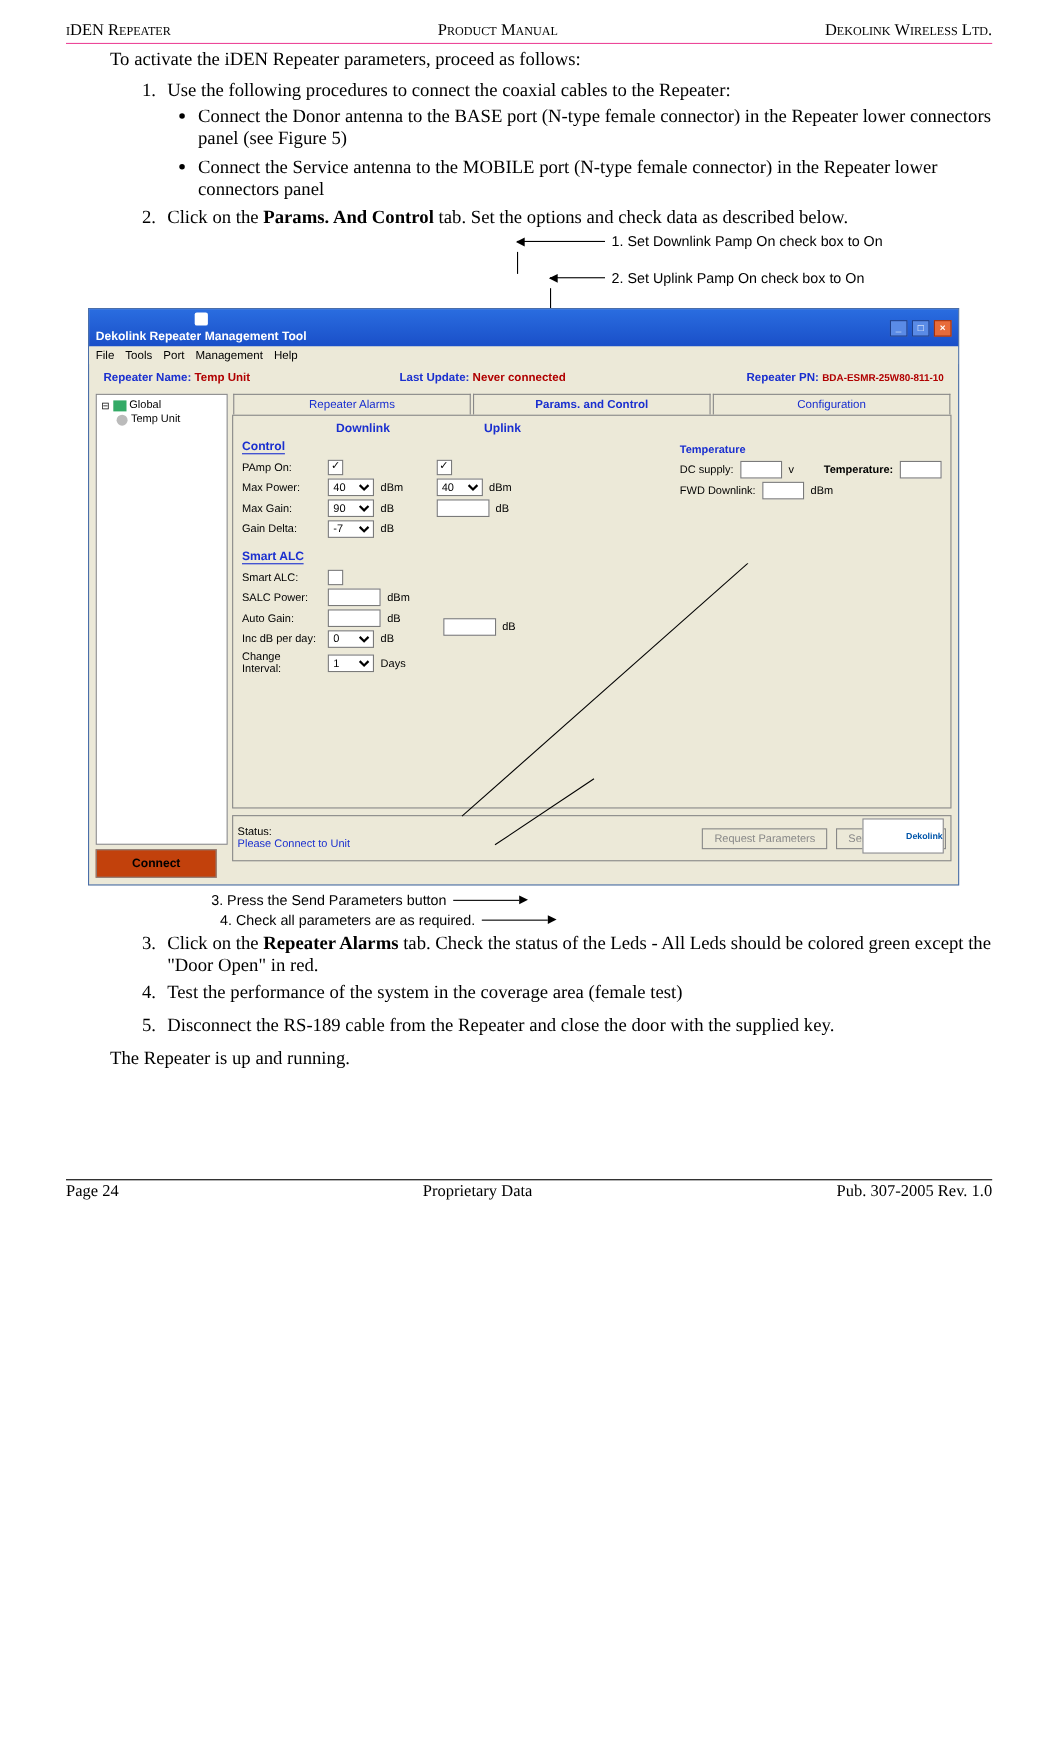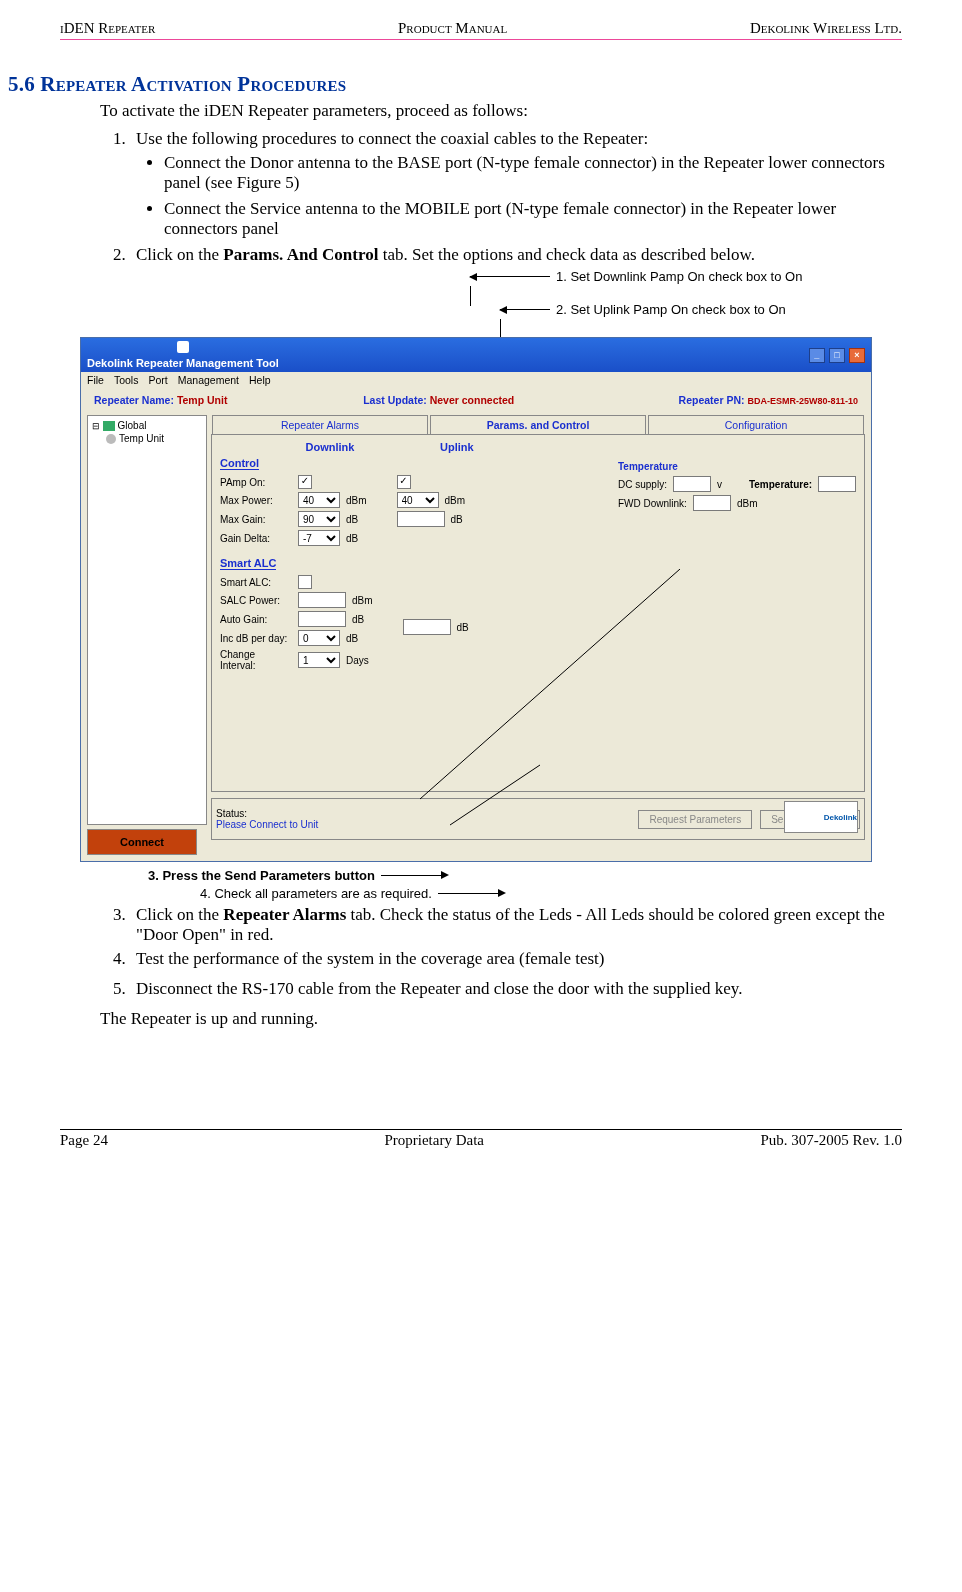--- a/index.html
+++ b/index.html
@@ -24,21 +24,21 @@
   h2.sec {
     color: #003399;
     font-size: 21px;
     font-weight: bold;
     margin: 32px 0 2px -52px;
     font-variant: small-caps;
     letter-spacing: 0.2px;
   }
   .body-text { margin: 4px 0 8px 40px; font-size: 17px; }
   ol.main { margin: 4px 0 4px 70px; padding: 0; }
-  ol.main > li { margin-bottom: 4px; padding-left: 6px; }
+  ol.main > li { margin-bottom: 4px; padding-left: 6px; margin-left: 16px; }
   ul.sub { list-style-type: disc; margin: 4px 0 4px 28px; padding: 0; }
   ul.sub > li { margin-bottom: 6px; }
   .bold { font-weight: bold; }
   .figure-wrap { margin: 4px 0 4px 20px; font-family: Arial, sans-serif; font-size: 12px; position: relative; }
   .callout-row { display:flex; align-items:center; margin:2px 0 2px 0; font-size:13px; }
   .callout-line { height:1px; background:#000; flex:0 0 auto; position:relative; }
   .callout-line::before { content:''; position:absolute; left:-1px; top:-3px; width:0; height:0; border-top:4px solid transparent; border-bottom:4px solid transparent; border-right:8px solid #000; }
   .callout-txt { margin-left:6px; }
   .window {
     border: 1px solid #4a6ea9;
@@ -101,24 +101,20 @@
 </head>
 <body>
 
 <div class="page">
   <div class="hdrline">
     <span>iDEN Repeater</span>
     <span>Product Manual</span>
     <span>Dekolink Wireless Ltd.</span>
   </div>
 
-  <h2 class="sec">
-    <span>5.6</span>
-    <span style="font-variant:small-caps">Repeater Activation Procedures</span>
-  </h2>
 
   <div class="body-text">To activate the iDEN Repeater parameters, proceed as follows:</div>
 
   <ol class="main">
     <li>
       <span>Use the following procedures to connect the coaxial cables to the Repeater:</span>
       <ul class="sub">
         <li>Connect the Donor antenna to the BASE port (N-type female connector) in the Repeater lower connectors panel (see Figure 5)</li>
         <li>Connect the Service antenna to the MOBILE port (N-type female connector) in the Repeater lower connectors panel</li>
       </ul>
@@ -317,41 +313,41 @@
         </div>
       </div>
     </div>
 
     <svg class="svg-overlay" style="left:230px; top:300px;" width="400" height="260">
       <line x1="370" y1="0" x2="110" y2="230" stroke="#000" stroke-width="1"></line>
       <line x1="230" y1="196" x2="140" y2="256" stroke="#000" stroke-width="1"></line>
     </svg>
 
     <div class="below-callouts">
-      <div class="below-row" style="margin-left:68px;font-weight:bold;">
+      <div class="below-row" style="margin-left:112px;">
         <span>3. Press the Send Parameters button</span>
         <span style="flex:0 0 60px; height:1px; background:#000; position:relative;">
           <span class="arrow-right" style="position:absolute;right:-8px;top:-4px;"></span>
         </span>
       </div>
       <div class="below-row" style="margin-left:120px;">
         <span>4. Check all parameters are as required.</span>
         <span style="flex:0 0 60px; height:1px; background:#000; position:relative;">
           <span class="arrow-right" style="position:absolute;right:-8px;top:-4px;"></span>
         </span>
       </div>
     </div>
   </div>
 
   <ol class="main" start="3">
     <li>
       <span>Click on the </span><span class="bold">Repeater Alarms</span><span> tab.  Check the status of the Leds - All Leds should be colored green except the "Door Open" in red.</span>
     </li>
     <li>Test the performance of the system in the coverage area (female test)</li>
-    <li style="margin-top:10px;">Disconnect the RS-170 cable from the Repeater and close the door with the supplied key.</li>
+    <li style="margin-top:10px;">Disconnect the RS-189 cable from the Repeater and close the door with the supplied key.</li>
   </ol>
 
   <div class="body-text" style="margin-top:10px;">The Repeater is up and running.</div>
 
   <div class="ftr">
     <span>Page 24</span>
     <span>Proprietary Data</span>
     <span>Pub. 307-2005 Rev. 1.0</span>
   </div>
 </div>

